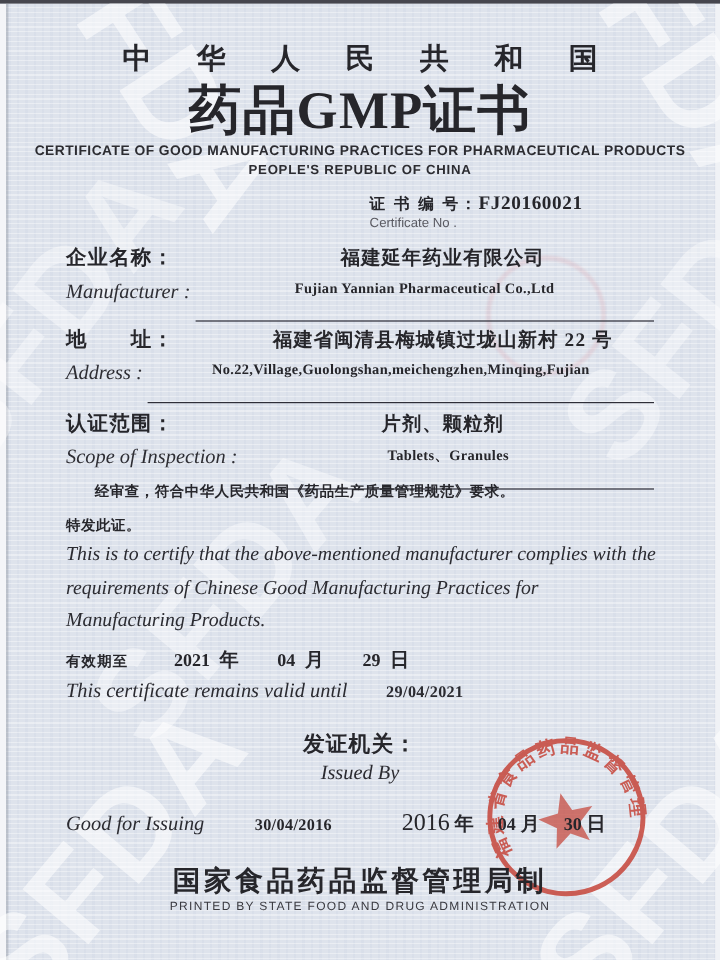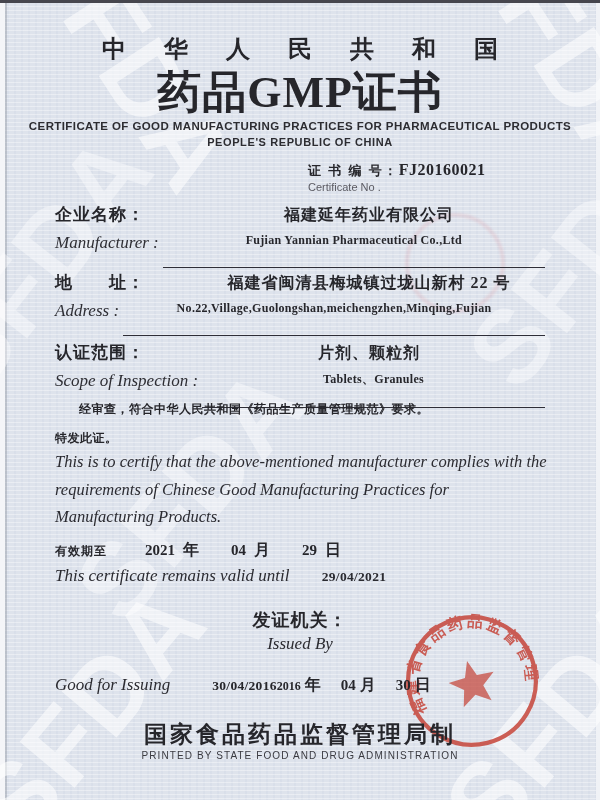--- a/index.html
+++ b/index.html
@@ -93,21 +93,21 @@
   .v-unit{font-size:16px;margin-left:8px;}
   .validity-en{position:absolute;top:563px;left:55px;font-style:italic;font-size:17px;color:#2b2b31;}
   .v-en-val{font-style:normal;font-weight:bold;font-size:13.5px;margin-left:28px;letter-spacing:.3px;}
   
   .issuer-cn{position:absolute;top:605px;left:0;right:0;text-align:center;font-size:18px;font-weight:bold;letter-spacing:1px;}
   .issuer-en{position:absolute;top:631px;left:0;right:0;text-align:center;font-style:italic;font-size:17px;color:#2b2b31;}
   
   .daterow{position:absolute;top:672px;left:55px;right:30px;display:flex;align-items:baseline;z-index:3;}
   .d-label{font-style:italic;font-size:17px;color:#2b2b31;}
   .d-en{font-weight:bold;font-size:13.5px;margin-left:42px;letter-spacing:.3px;}
-  .d-cn-y{font-weight:bold;font-size:12px;}
+  .d-cn-y{font-weight:normal;font-size:20px;margin-left:58px;}
   .d-cn-u{font-weight:bold;font-size:16px;margin-left:4px;}
   .d-cn-n{font-weight:bold;font-size:15px;margin-left:20px;}
   
   .footer-cn{position:absolute;top:716px;left:0;right:0;text-align:center;font-size:23px;font-weight:bold;letter-spacing:3px;z-index:3;}
   .footer-en{
     position:absolute;top:747px;left:0;right:0;text-align:center;
     font-family:"Liberation Sans","DejaVu Sans",sans-serif;
     font-size:10px;letter-spacing:1.1px;color:#3a3a40;z-index:3;
   }
   

